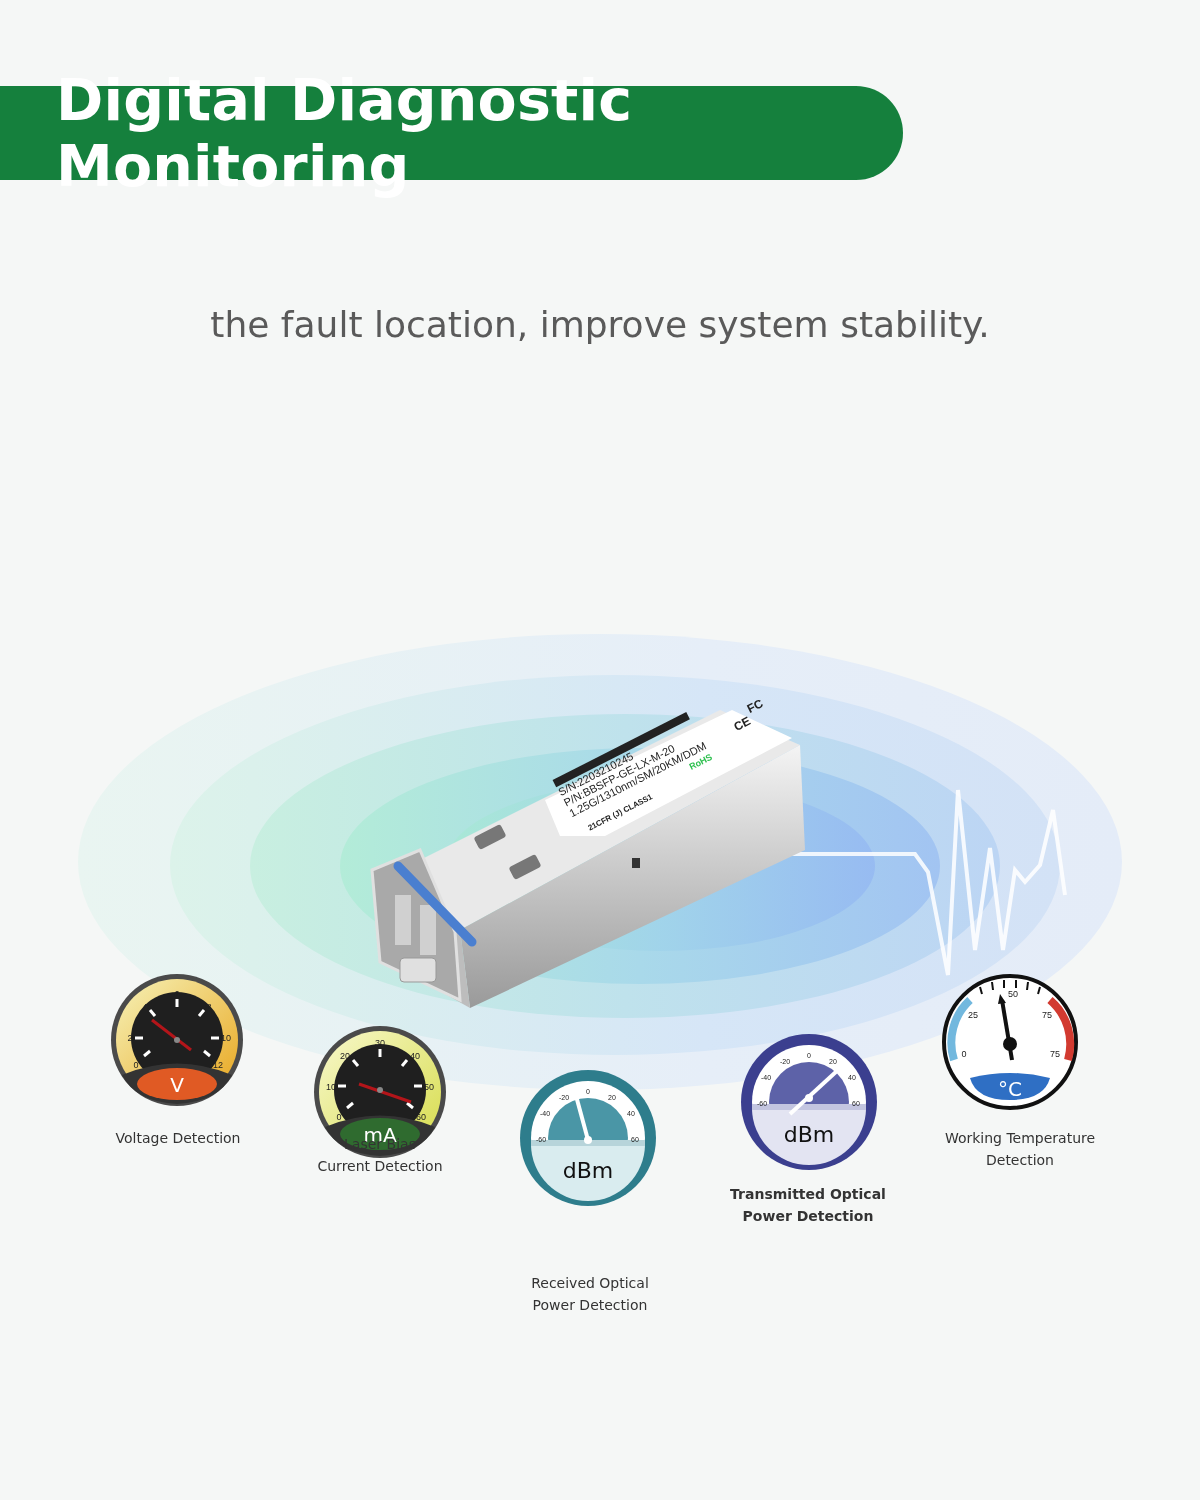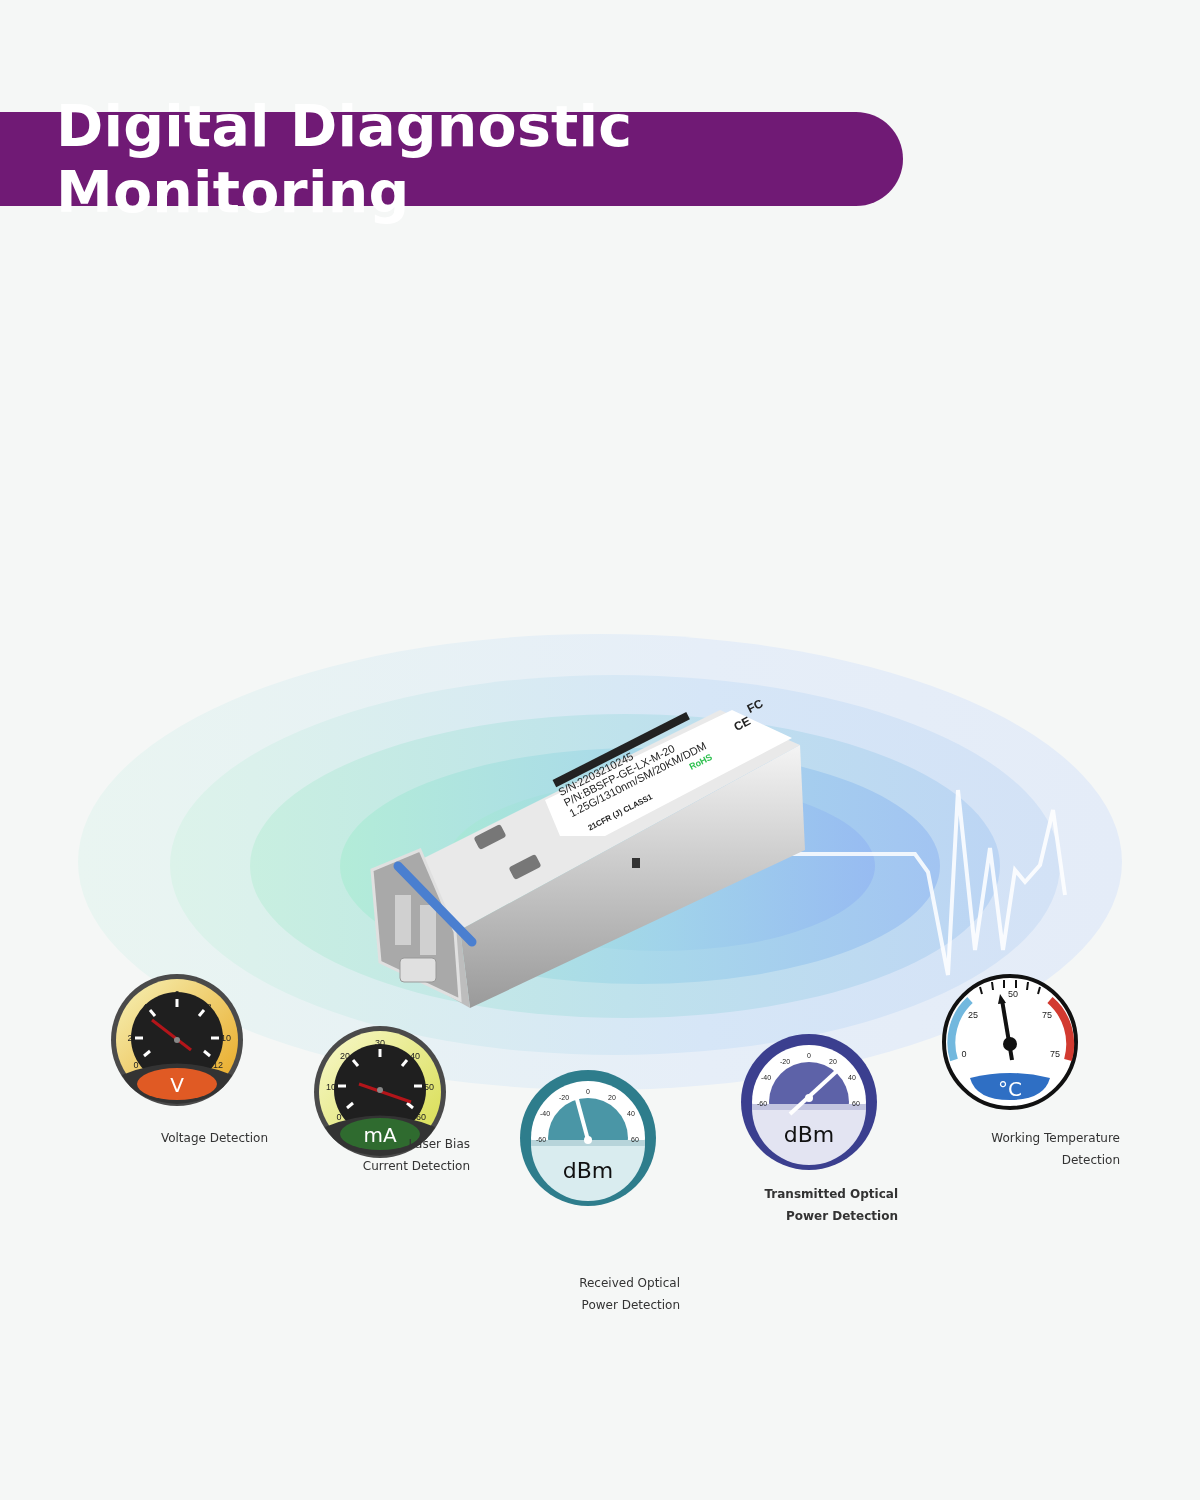--- a/index.html
+++ b/index.html
@@ -2,38 +2,38 @@
 <html><head>
 <meta charset="utf-8">
 <style>
   html, body { margin: 0; padding: 0; }
   body {
     width: 1200px; height: 1500px; position: relative; overflow: hidden;
     background: #f5f7f6;
     font-family: "Liberation Sans", "DejaVu Sans", sans-serif;
   }
   .banner {
-    position: absolute; left: 0; top: 112px; width: 903px; height: 94px;
-    background: #701a75; border-radius: 0 47px 47px 0;
+    position: absolute; left: 0; top: 86px; width: 903px; height: 94px;
+    background: #15803d; border-radius: 0 47px 47px 0;
     display: flex; align-items: center;
   }
   .banner-title {
     margin-left: 56px; color: #ffffff; font-weight: bold; font-size: 57px;
     letter-spacing: 0.2px;
     font-family: "DejaVu Sans", "Liberation Sans", sans-serif;
   }
   .subtitle {
     position: absolute; left: 0; top: 298px; width: 1200px; text-align: center;
     color: #5a5a5a; font-size: 36px; line-height: 53px;
     font-family: "DejaVu Sans", "Liberation Sans", sans-serif;
   }
   .rings { position: absolute; left: 0; top: 0; width: 1200px; height: 1500px; }
   .gauge { position: absolute; }
   .gauge-label {
-    position: absolute; text-align: right; color: #333; font-size: 12px; line-height: 22px;
+    position: absolute; text-align: center; color: #333; font-size: 14px; line-height: 22px;
     font-family: "DejaVu Sans", "Liberation Sans", sans-serif;
   }
   .module { position: absolute; left: 360px; top: 690px; width: 460px; height: 320px; }
 </style>
 </head>
 <body>
 
 <svg class="rings" viewBox="0 0 1200 1500">
   <defs>
     <linearGradient id="ringG1" x1="0" y1="0" x2="1" y2="0">
@@ -74,20 +74,21 @@
   <ellipse cx="660" cy="866" rx="215" ry="85" fill="url(#ringG5)" opacity="0.8"></ellipse>
 
   <polyline points="760,854 915,854 928,872 948,975 958,790 975,950 990,848 1003,950 1015,870 1025,882 1040,865 1053,810 1065,895" fill="none" stroke="#ffffff" stroke-width="4" stroke-linejoin="miter" opacity="0.85"></polyline>
 </svg>
 
 <div class="banner">
   <span class="banner-title">Digital Diagnostic Monitoring</span>
 </div>
 
 <div class="subtitle">
+  <div>the fault location, improve system stability.</div>
 </div>
 
 <svg class="module" viewBox="0 0 460 320">
 
   <polygon points="20,190 360,20 440,55 100,240" fill="#e9e9e9"></polygon>
   <polygon points="100,240 440,55 445,160 110,318" fill="url(#metal)"></polygon>
   <polygon points="20,190 100,240 110,318 25,270" fill="#bdbdbd"></polygon>
 
   <polygon points="185,110 372,20 432,48 245,146 200,146" fill="#ffffff"></polygon>
   <g transform="translate(218,140) rotate(-27)" font-family="Liberation Sans, sans-serif" fill="#222">

